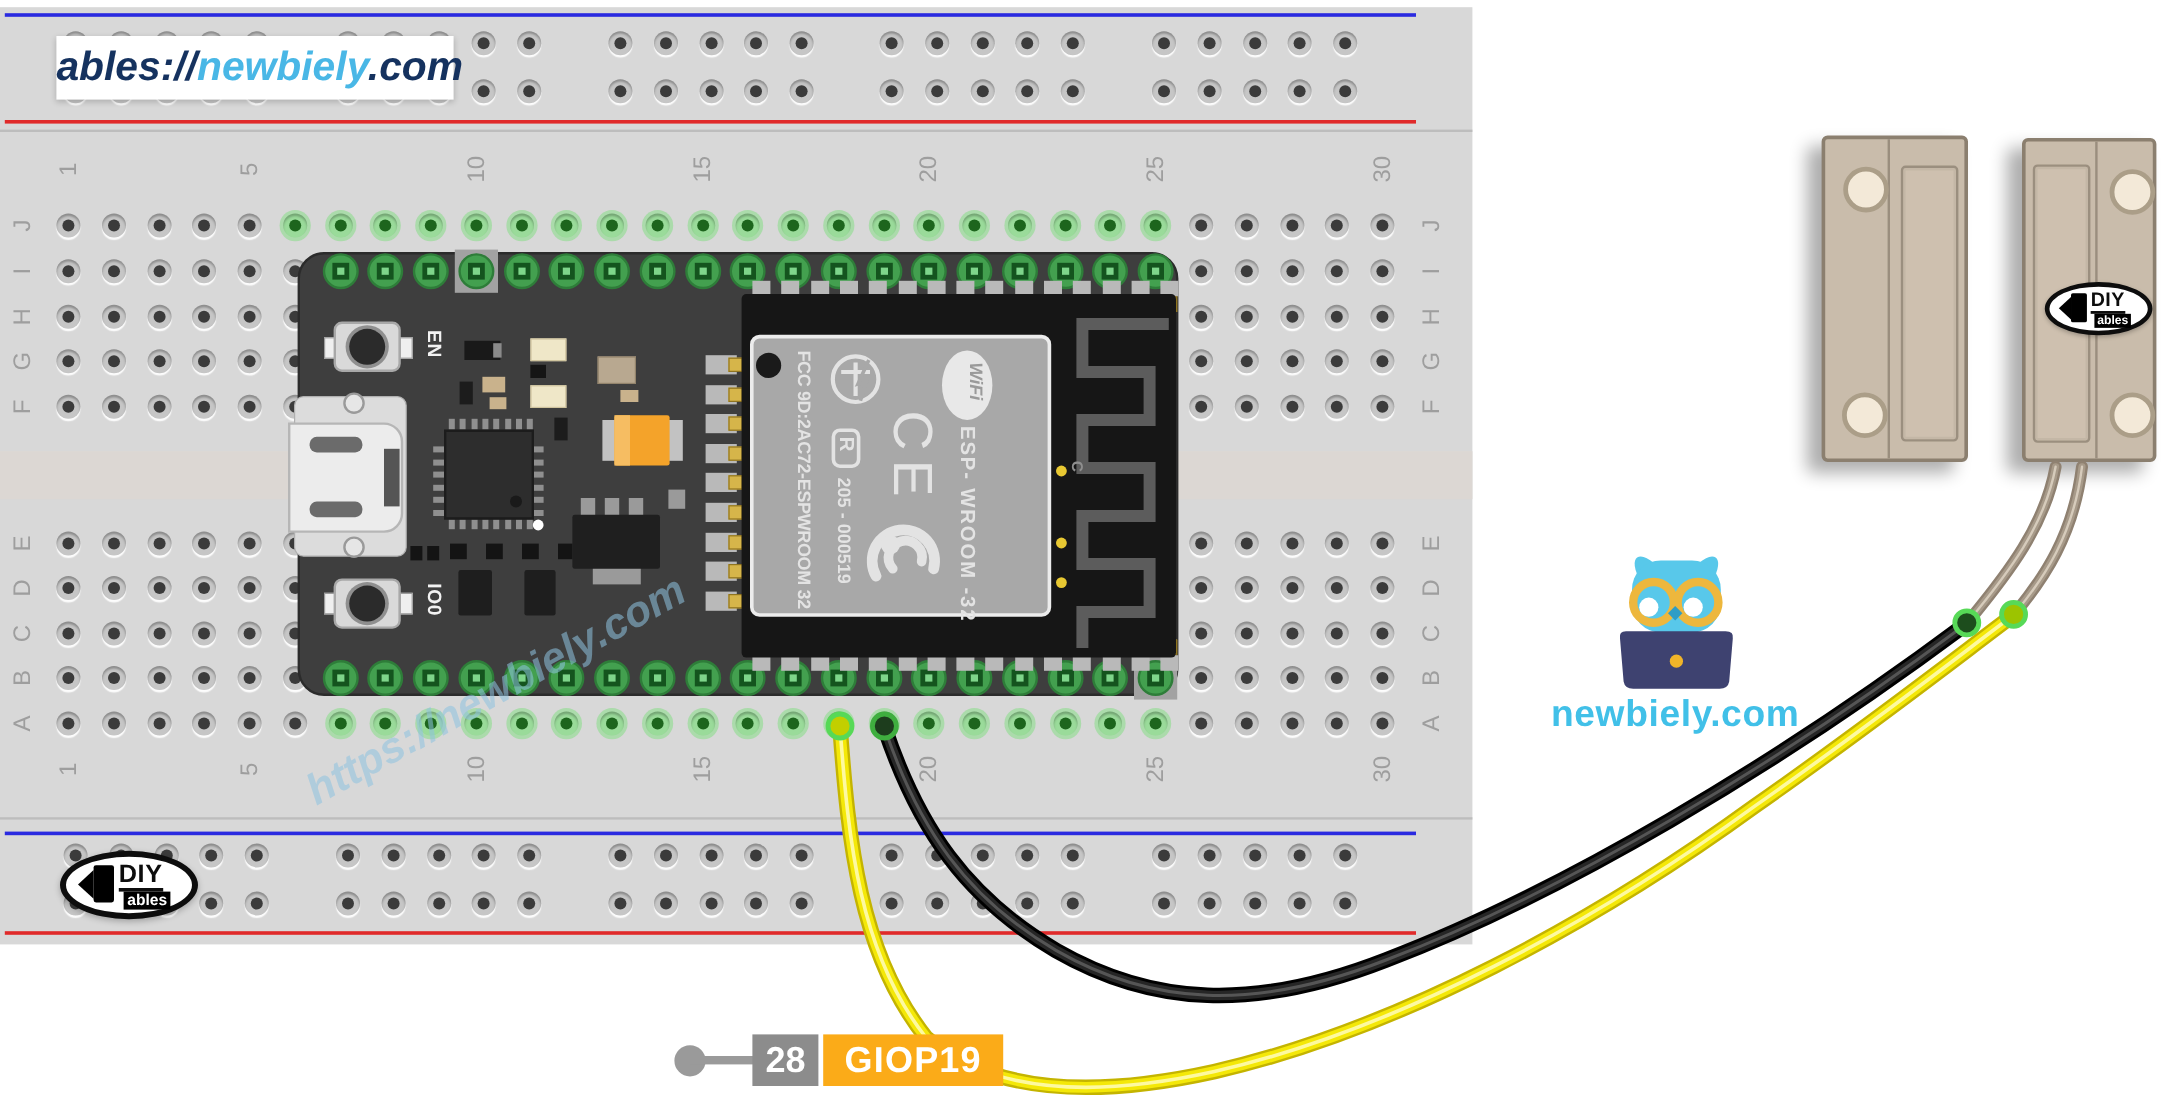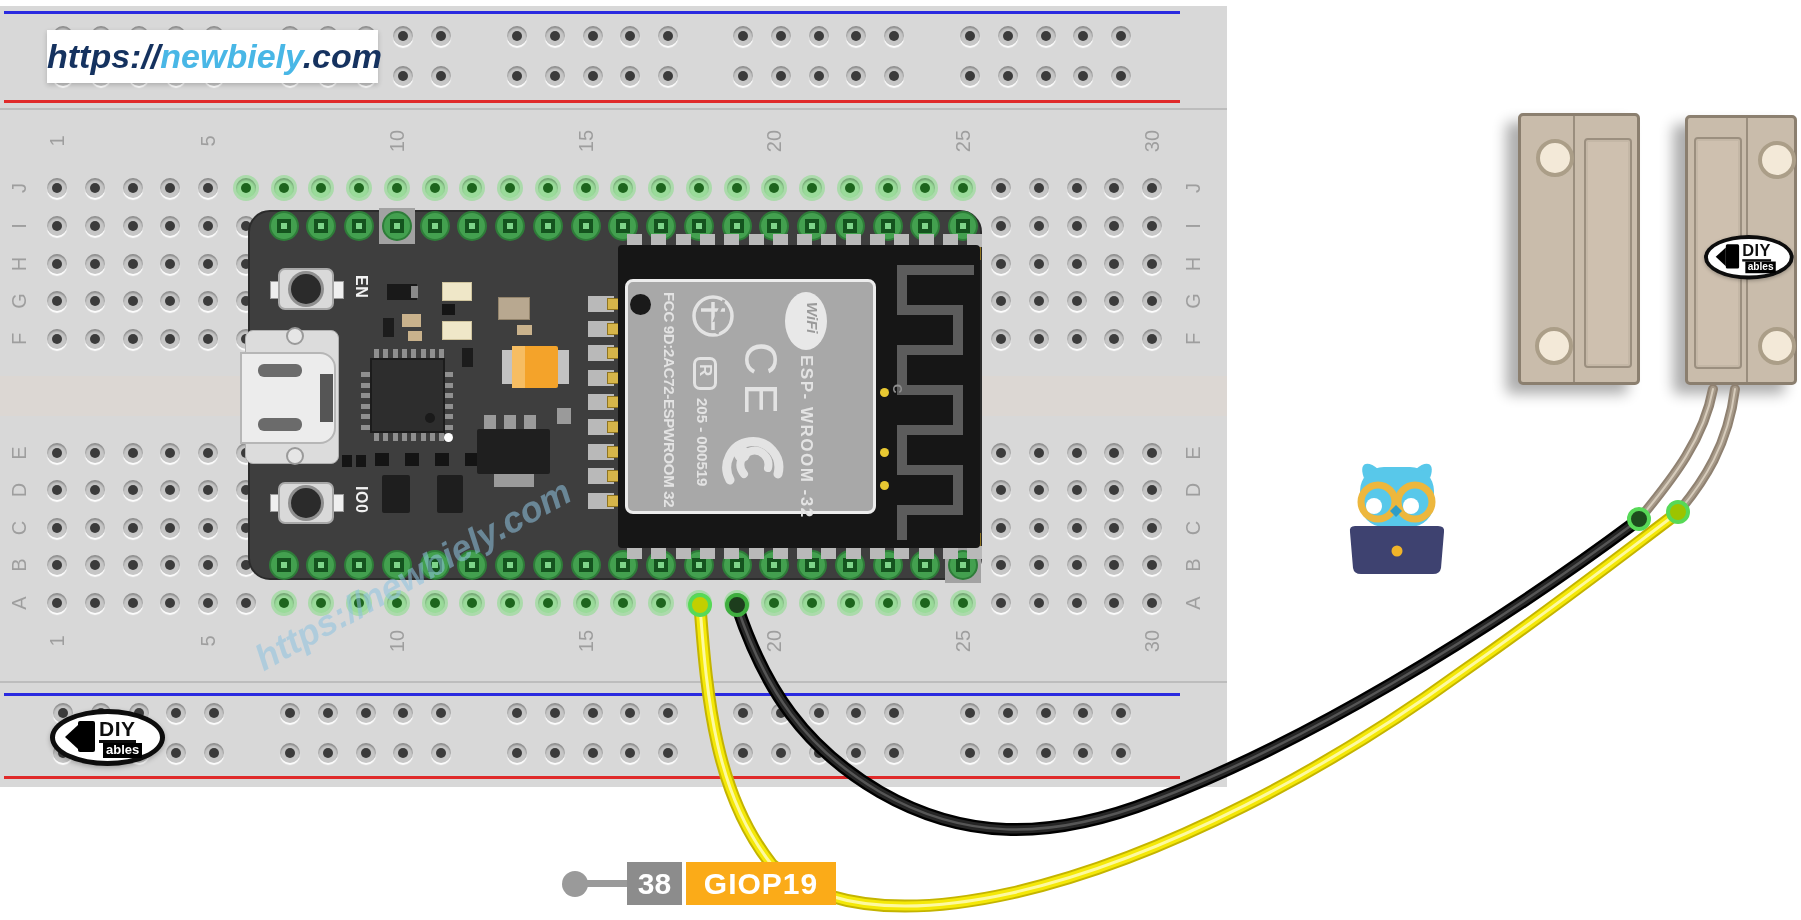--- a/index.html
+++ b/index.html
@@ -862,25 +862,26 @@
     <rect x="22" y="9" width="74" height="60" rx="24" fill="#58c8ea"></rect>
     <circle cx="40" cy="44" r="17" fill="#58c8ea" stroke="#edb73d" stroke-width="7"></circle>
     <circle cx="77" cy="44" r="17" fill="#58c8ea" stroke="#edb73d" stroke-width="7"></circle>
     <line x1="55" y1="40" x2="62" y2="40" stroke="#edb73d" stroke-width="6"></line>
     <circle cx="36" cy="48" r="8" fill="#ffffff"></circle>
     <circle cx="73" cy="48" r="8" fill="#ffffff"></circle>
     <path d="M58 47 L64 53 L58 59 L52 53 Z" fill="#2f9dc6"></path>
     <path d="M17 68 L100 68 Q107 68 106 74 L103 110 Q102 116 95 116 L23 116 Q16 116 15 110 L12 74 Q11 68 17 68 Z" fill="#3e4270"></path>
     <circle cx="59" cy="93" r="5.5" fill="#f0b429"></circle>
   </svg>
+  <div id="mascot-site" class="abs">newbiely.com</div>
 
   <div id="url-badge" class="abs">
-    <span class="navy">https://</span><span class="skyblue">newbiely</span><span class="navy">.com</span>
+    <span class="navy">ables://</span><span class="skyblue">newbiely</span><span class="navy">.com</span>
   </div>
 
   <div id="pin-callout" class="abs">
     <div id="pin-dot"></div>
     <div id="pin-line"></div>
-    <div id="pin-num">38</div>
+    <div id="pin-num">28</div>
     <div id="pin-name">GIOP19</div>
   </div>
 
 </div>
 
 </body></html>

